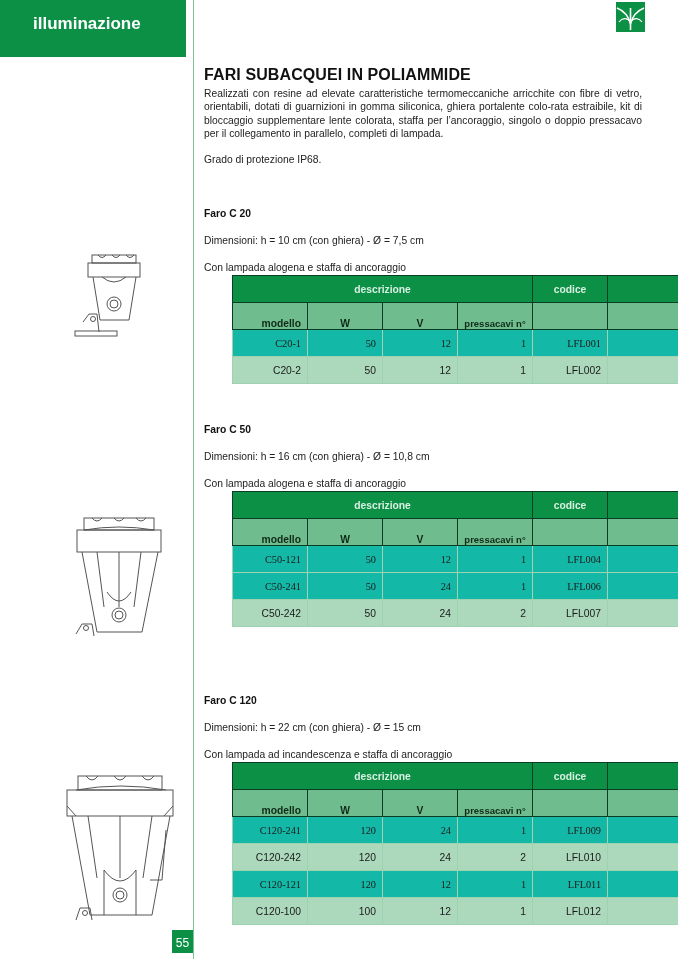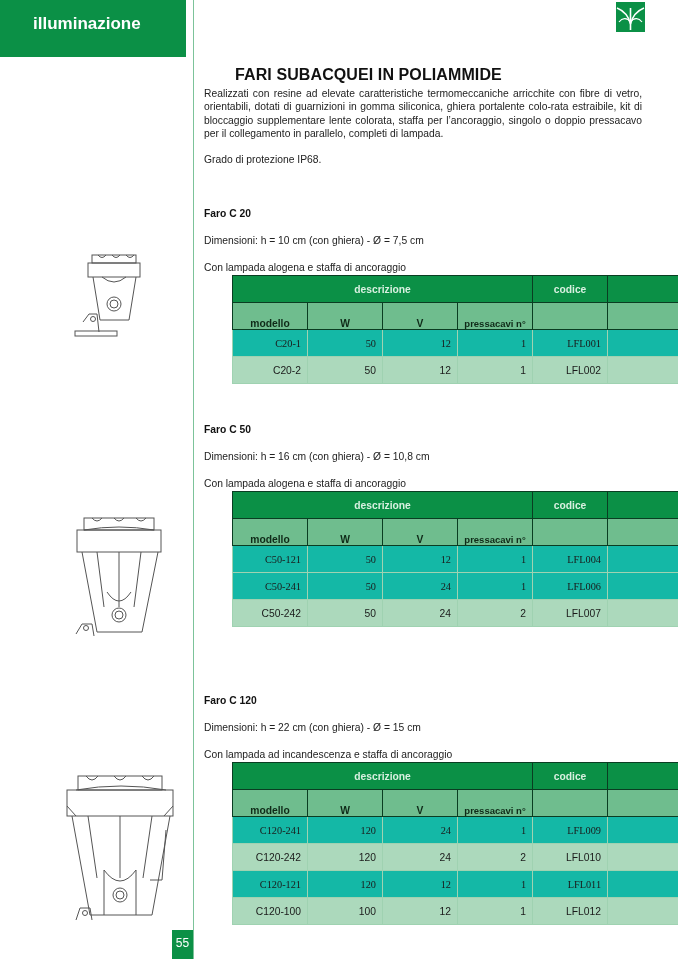--- a/index.html
+++ b/index.html
@@ -2,33 +2,33 @@
 <html><head>
 <meta charset="utf-8">
 <style>
   html, body { margin:0; padding:0; }
   body { width:678px; height:959px; background:#ffffff; position:relative; overflow:hidden;
          font-family:"Liberation Sans", sans-serif; color:#1a1a1a; }
   .section-tab { position:absolute; left:0; top:0; width:186px; height:57px; background:#0b9046; }
   .section-tab span { position:absolute; left:33px; top:14px; color:#ffffff; font-weight:bold; font-size:17px; }
   .vline { position:absolute; left:193px; top:0; width:1px; height:959px; background:#7cc39a; }
   .logo { position:absolute; left:616px; top:2px; width:29px; height:30px; }
-  .page-num { position:absolute; left:172px; top:930px; width:21px; height:29px; background:#0b9046;
+  .page-num { position:absolute; left:172px; top:930px; width:21px; height:23px; background:#0b9046;
               color:#ffffff; font-size:12px; text-align:center; line-height:27px; }
-  .title { position:absolute; left:204px; top:66px; font-size:16px; font-weight:bold; color:#111; letter-spacing:0.1px;margin-left:31px; }
+  .title { position:absolute; left:204px; top:66px; font-size:16px; font-weight:bold; color:#111; letter-spacing:0.1px; }
   .intro { position:absolute; left:204px; top:87px; width:438px; font-size:10.3px; line-height:13.4px; text-align:justify; color:#222; }
   .grade { position:absolute; left:204px; top:154px; font-size:10.3px; color:#222; }
   .sub-title { position:absolute; left:204px; font-size:10.3px; font-weight:bold; color:#111; }
   .dims, .lamp { position:absolute; left:204px; font-size:10.3px; color:#222; }
   table.spec { position:absolute; left:194px; width:452px; border-collapse:collapse; table-layout:fixed; font-size:10.3px;margin-left:38px; }
   table.spec td, table.spec th { padding:0 6px; }
   .h1 th { background:#0b9046; color:#d8f0e0; height:26px; font-weight:bold; border:1px solid #0a3d22; text-align:center; }
   .h2 th { background:#6fbd8e; color:#0f2a18; height:26px; font-weight:bold; border:1px solid #0a3d22;
            border-top:none; vertical-align:bottom; padding-bottom:3px; text-align:center; }
-  .h2 th.first { text-align:center; }
+  .h2 th.first { text-align:right; }
   tr.row td { height:26px; text-align:right; color:#1a1a1a; border-left:1px solid #9fd2b1; border-right:1px solid #9fd2b1; border-bottom:1px solid #9fd2b1; }
   tr.row.odd td { background:#14b8a6;font-family:Liberation Serif, serif; }
   tr.row.even td { background:#acd9bc; }
   .drawing { position:absolute; }
   .drawing svg { display:block; }
 </style>
 </head>
 <body>
 
 <div class="section-tab">

